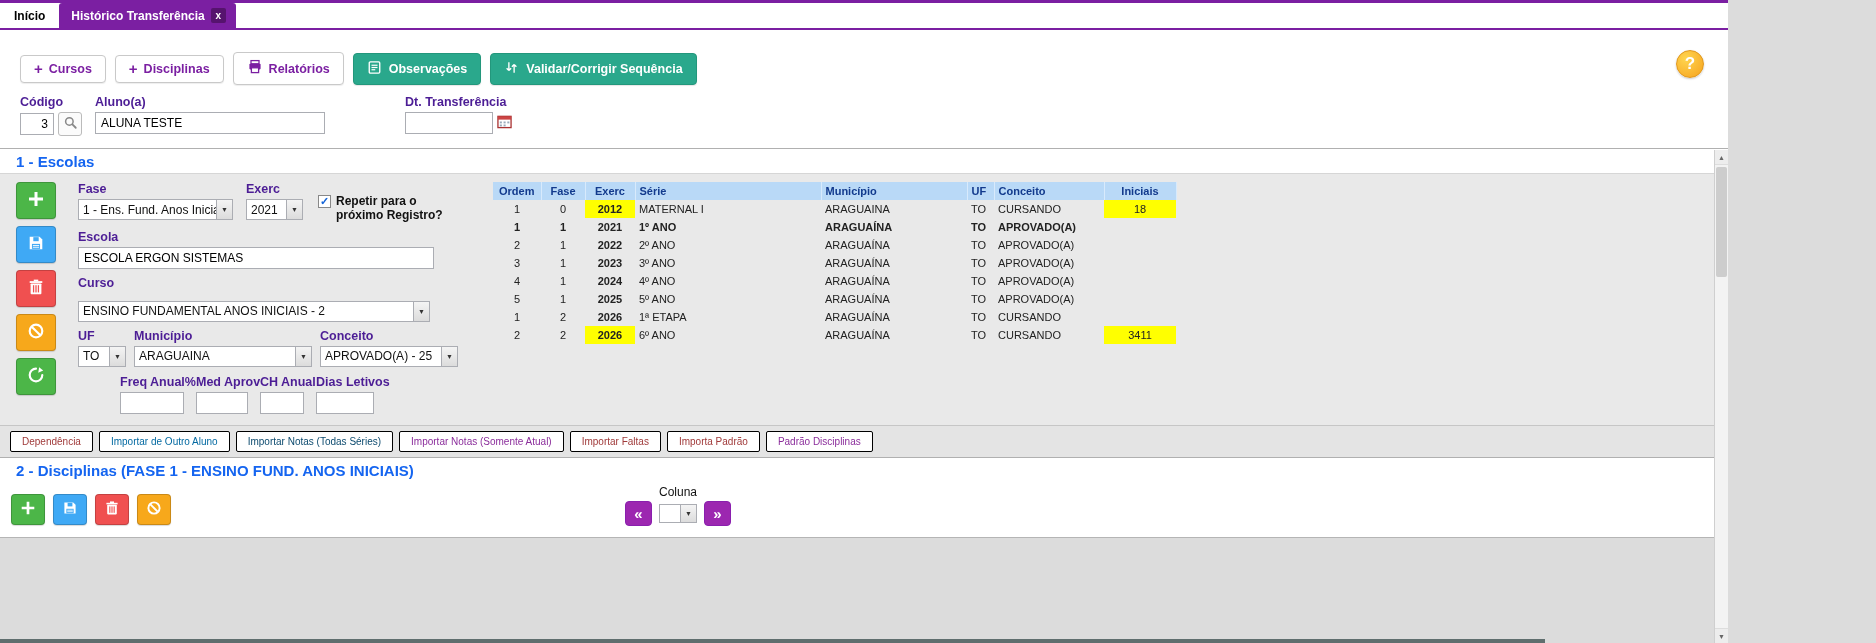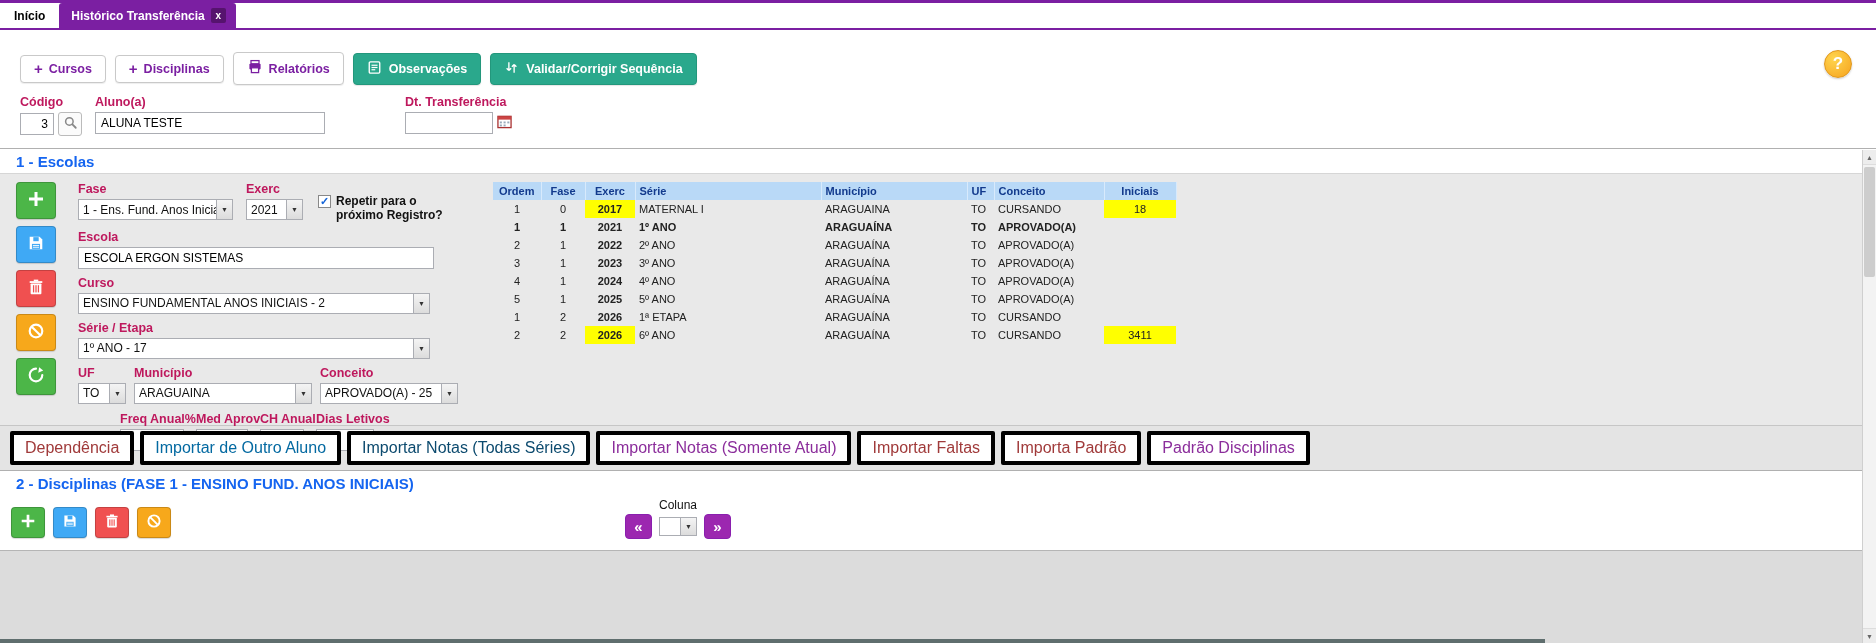--- a/index.html
+++ b/index.html
@@ -2,41 +2,41 @@
 <html style="--purple: #7b1fa2; --purple-bright: #9c27b0; --teal: #2aa88c; --blue: #1565f0; --green: #4cb648; --lightblue: #3fa9f5; --red: #f05050; --orange: #f7a81b; --highlight: #ffff00;"><head>
 <meta charset="utf-8">
 <style>
   :root{
     --purple:#7b1fa2; --purple-bright:#9c27b0; --teal:#2aa88c; --blue:#1565f0;
     --green:#4cb648; --lightblue:#3fa9f5; --red:#f05050; --orange:#f7a81b; --highlight:#ffff00;
   }
   *{box-sizing:border-box;}
   html,body{margin:0;padding:0;}
   body{width:1876px;height:643px;font-family:"Liberation Sans",sans-serif;background:#dcdcdc;overflow:hidden;}
-  .page{position:relative;width:1876px;height:643px;background:#dcdcdc;}
+  .page{position:relative;width:1728px;height:643px;background:#dcdcdc;}
 
   
   .tabbar{height:30px;background:#fff;border-top:3px solid var(--purple);border-bottom:2px solid var(--purple);display:flex;align-items:stretch;}
   .tab{display:flex;align-items:center;padding:0 14px;font-size:12px;font-weight:bold;color:#000;background:#fff;cursor:pointer;}
   .tab.active{background:var(--purple);color:#fff;gap:6px;padding:0 10px 0 12px;border-radius:3px 3px 0 0;}
   .tab-close{width:15px;height:15px;background:#56136e;color:#fff;font-size:10px;font-weight:bold;display:flex;align-items:center;justify-content:center;border-radius:2px;line-height:1;}
 
   
   .main{background:#fff;}
 
   .toolbar{display:flex;align-items:center;gap:9px;padding:22px 20px 0 20px;position:relative;}
   .btn-white{display:inline-flex;align-items:center;gap:6px;background:#fff;border:1px solid #c9c9c9;border-radius:4px;padding:6px 13px;color:var(--purple);font-weight:bold;font-size:12.5px;cursor:pointer;box-shadow:0 1px 1px rgba(0,0,0,.07);}
   .btn-teal{display:inline-flex;align-items:center;gap:7px;background:var(--teal);border:1px solid #23977c;border-radius:4px;padding:6px 13px;color:#fff;font-weight:bold;font-size:12.5px;cursor:pointer;box-shadow:0 1px 1px rgba(0,0,0,.1);}
   .plus-glyph{font-size:15px;font-weight:bold;line-height:10px;}
   .help-circle{position:absolute;right:24px;top:20px;width:28px;height:28px;border-radius:50%;background:radial-gradient(circle at 35% 30%,#ffd érr54f,#f6a21d);background:radial-gradient(circle at 35% 30%,#ffd54f,#f6a21d);color:#fff;font-size:17px;font-weight:bold;display:flex;align-items:center;justify-content:center;cursor:pointer;border:1px solid #e0971c;box-shadow:0 1px 2px rgba(0,0,0,.2);}
 
   
   .form-row{display:flex;padding:10px 0 10px 20px;}
   .fgroup{display:flex;flex-direction:column;}
-  .flabel{font-weight:bold;font-size:12.5px;color:#be185d;margin-bottom:3px;white-space:nowrap;}
+  .flabel{font-weight:bold;font-size:12.5px;color:#4c1d95;margin-bottom:3px;white-space:nowrap;}
   .inp{height:22px;border:1px solid #abadb3;font-size:12px;font-family:inherit;padding:0 5px;background:#fff;}
   .hgroup{display:flex;align-items:center;gap:4px;}
   .icon-btn{width:24px;height:24px;background:#fbfbfb;border:1px solid #bbb;border-radius:3px;display:flex;align-items:center;justify-content:center;cursor:pointer;}
   .g-codigo{width:75px;}
   .g-aluno{width:310px;}
   .g-destino{width:335px;}
   .g-data{width:130px;}
 
   
   .sec-header{background:#fff;border-top:1px solid #b0b0b0;padding:4px 16px 3px;color:var(--blue);font-weight:bold;font-size:15px;margin-top:6px;}
@@ -64,21 +64,21 @@
   table.grid{border-collapse:collapse;width:683px;font-size:11px;color:#222;table-layout:fixed;margin-left:35px;}
   table.grid th{background:#b9d9f7;color:#123a8d;font-weight:bold;height:18px;padding:1px 4px;border-right:1px solid #d8eafc;text-align:left;overflow:hidden;}
   table.grid td{height:18px;padding:1px 4px;overflow:hidden;white-space:nowrap;}
   table.grid .c0,table.grid .c1,table.grid .c2,table.grid .c7{text-align:center;}
   table.grid td.c2{font-weight:bold;}
   table.grid td.hl{background:var(--highlight);}
   table.grid tr.bold-row td{font-weight:bold;}
 
   
   .import-row{background:#e4e4e4;border-top:1px solid #c6c6c6;padding:5px 10px;display:flex;gap:6px;}
-  .import-link{background:#fff;border:4px solid #000000;border-radius:2px;padding:4px 11px;font-size:16px;cursor:pointer;white-space:nowrap;}
+  .import-link{background:#fff;border:1px solid #000000;border-radius:2px;padding:4px 11px;font-size:10px;cursor:pointer;white-space:nowrap;}
 
   
   .sec2-body{background:#fff;height:56px;position:relative;border-bottom:1px solid #b5b5b5;display:flex;align-items:center;padding-left:11px;gap:8px;}
   .coluna-group{position:absolute;left:612px;top:3px;width:132px;text-align:center;}
   .coluna-label{font-size:12px;color:#111;margin-bottom:2px;}
   .coluna-controls{display:flex;align-items:center;justify-content:center;gap:7px;}
   .nav-btn{width:27px;height:25px;background:var(--purple-bright);color:#fff;border-radius:4px;display:flex;align-items:center;justify-content:center;font-size:15px;font-weight:bold;border:1px solid #8a1fae;cursor:pointer;line-height:1;}
   .coluna-sel{width:38px;height:19px;}
 
   .filler{background:#dcdcdc;height:104px;}
@@ -249,35 +249,28 @@
               <span>Repetir para o</span><br><span>próximo Registro?</span>
             </span>
           </div>
         </div>
 
         <div class="fgroup" style="margin-top:7px;">
           <span class="flabel">Escola</span>
           <input class="inp" style="width: 356px;" value="ESCOLA ERGON SISTEMAS">
         </div>
 
-        <div class="fgroup" style="margin-top:7px;">
+        <div class="fgroup" style="margin-top:7px;gap:8px;">
           <span class="flabel">Curso</span>
           <div class="sel" style="width:352px;">
             <span class="sel-text">ENSINO FUNDAMENTAL ANOS INICIAIS - 2</span>
               <span class="sel-arrow">▼</span>
           </div>
         </div>
 
-        <div class="fgroup" style="margin-top:7px;">
-          <span class="flabel">Série / Etapa</span>
-          <div class="sel" style="width:352px;">
-            <span class="sel-text">1º ANO - 17</span>
-              <span class="sel-arrow">▼</span>
-          </div>
-        </div>
 
         <div class="row-flex" style="margin-top:7px;">
           <div class="fgroup" style="width:56px;">
             <span class="flabel">UF</span>
             <div class="sel" style="width:48px;">
               <span class="sel-text">TO</span>
                 <span class="sel-arrow">▼</span>
             </div>
           </div>
           <div class="fgroup" style="width:186px;">
@@ -337,21 +330,21 @@
                 <th class="c4">Município</th>
                 <th class="c5">UF</th>
                 <th class="c6">Conceito</th>
                 <th class="c7">Iniciais</th>
               </tr>
             </thead>
           <tbody>
               <tr>
                 <td class="c0">1</td>
                 <td class="c1">0</td>
-                <td class="c2 hl">2017</td>
+                <td class="c2 hl">2012</td>
                 <td class="c3">MATERNAL I</td>
                 <td class="c4">ARAGUAINA</td>
                 <td class="c5">TO</td>
                 <td class="c6">CURSANDO</td>
                 <td class="c7 hl">18</td>
               </tr>
               <tr class="bold-row">
                 <td class="c0">1</td>
                 <td class="c1">1</td>
                 <td class="c2">2021</td>

